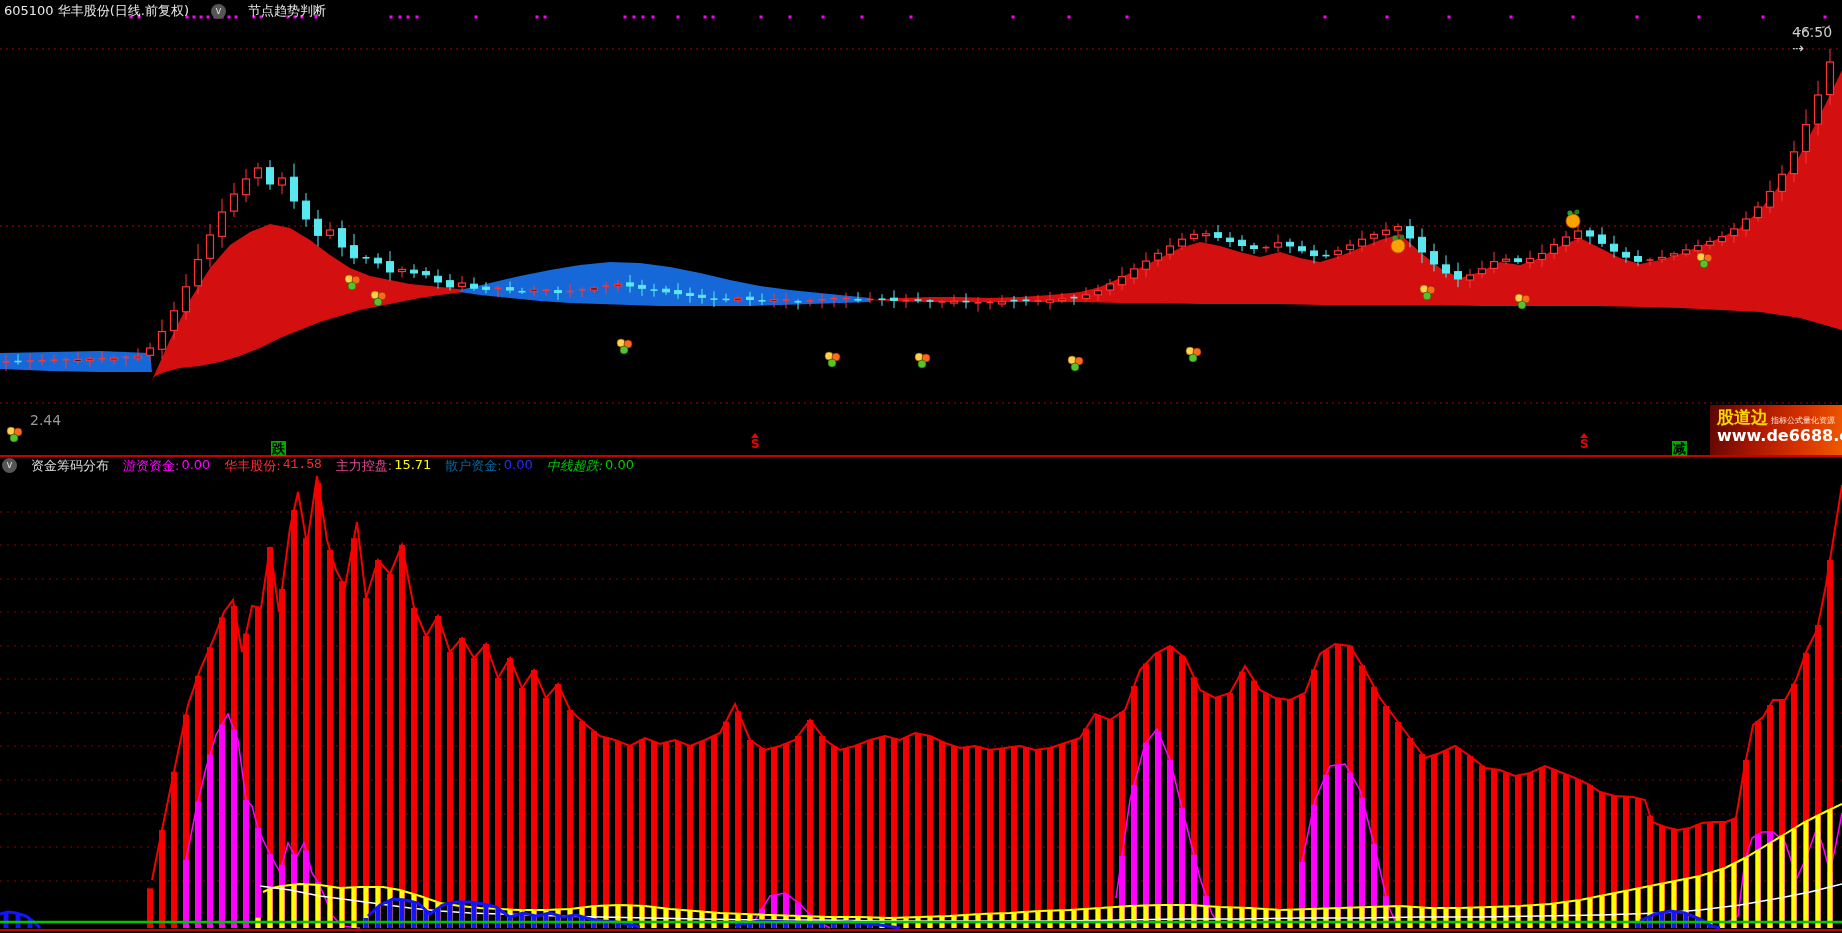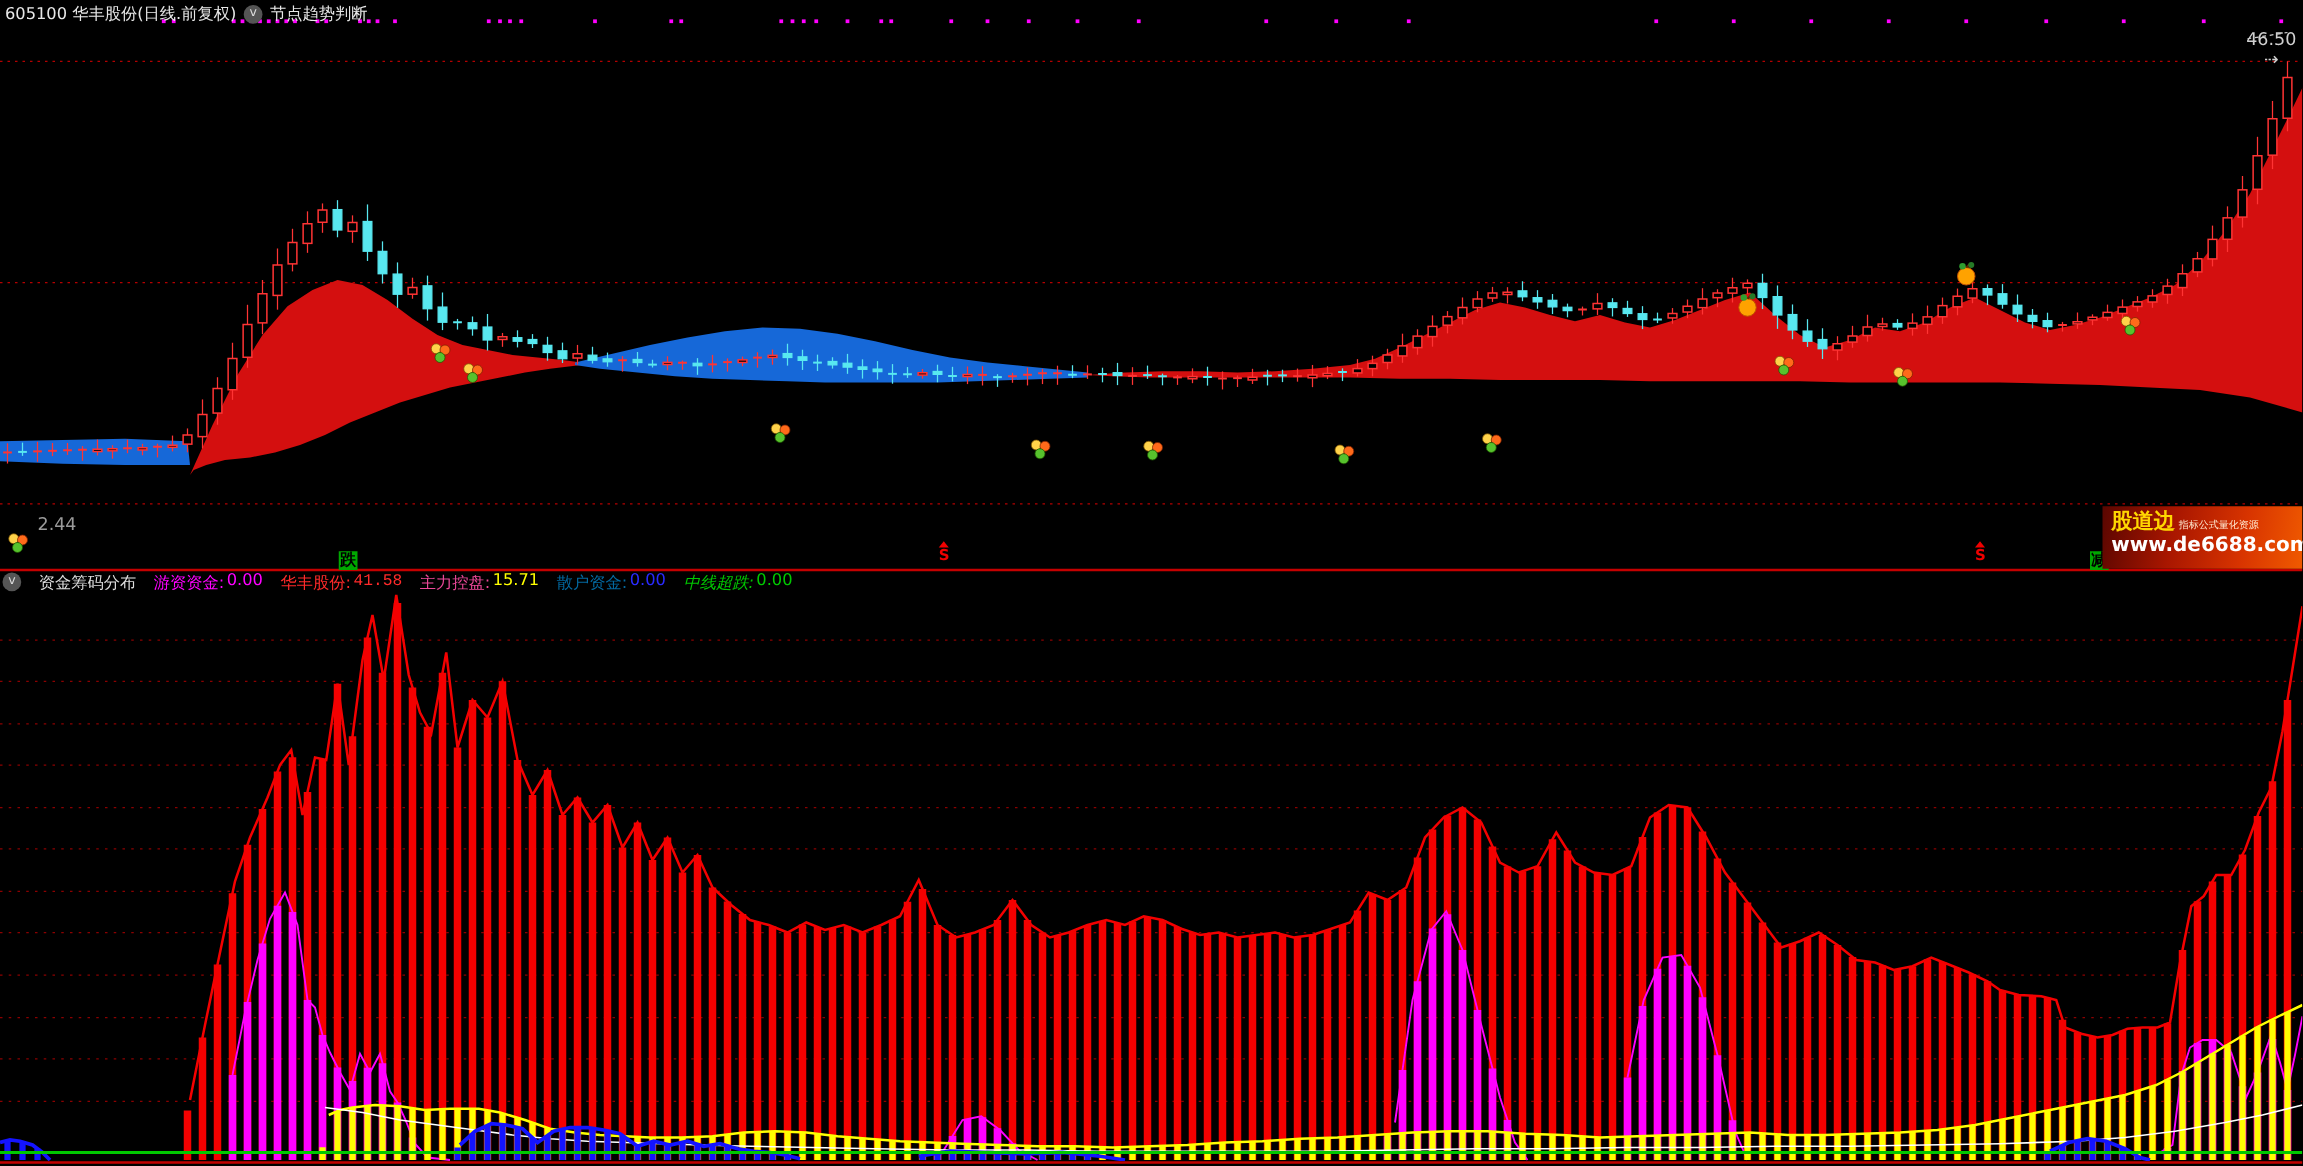--- a/index.html
+++ b/index.html
@@ -1,34 +1,34 @@
 <!DOCTYPE html>
 <html><head>
 <meta charset="utf-8">
 <style>
   html,body{margin:0;padding:0;background:#000;width:1842px;height:933px;overflow:hidden;
     font-family:"DejaVu Sans","Liberation Sans",sans-serif;}
   #stage{position:relative;width:1842px;height:933px;background:#000;}
   svg{display:block;}
   .abs{position:absolute;}
   
-  #hdr{left:4px;top:2px;height:18px;display:flex;align-items:center;gap:6px;color:#e8e8e8;font-size:13px;white-space:nowrap;z-index:5;}
+  #hdr{left:4px;top:2px;height:18px;display:flex;align-items:center;gap:22px;color:#e8e8e8;font-size:13px;white-space:nowrap;z-index:5;}
   .circ{width:15px;height:15px;border-radius:50%;background:#555;color:#ddd;font-size:10px;line-height:13px;text-align:center;display:inline-block;}
   
   #sep1{left:0;top:455px;width:1842px;height:2px;background:#c40000;}
   #subhdr{left:2px;top:458px;height:15px;display:flex;align-items:center;gap:14px;font-size:13px;white-space:nowrap;z-index:5;color:#ddd;}
   #subhdr .fld{display:flex;gap:2px;}
   
   .badge{background:#00a800;color:#000;font-size:13px;font-weight:bold;line-height:15px;width:15px;height:15px;text-align:center;z-index:4;}
   .smark{color:#f00000;font-size:12px;font-weight:bold;text-align:center;line-height:10px;z-index:4;}
   .smark .tri{width:0;height:0;border-left:4px solid transparent;border-right:4px solid transparent;border-bottom:5px solid #f00000;margin:0 auto 1px auto;}
   
   .plabel{color:#cfcfcf;font-size:14px;z-index:4;}
   
-  #wm{right:0;top:405px;width:160px;height:50px;z-index:6;
+  #wm{right:0;top:405px;width:132px;height:50px;z-index:6;
       background:linear-gradient(100deg,#5a0600 0%,#a81600 35%,#d83400 70%,#f05a00 100%);
       padding:3px 5px 0 7px;box-sizing:border-box;}
   #wm .r1{display:flex;align-items:baseline;gap:3px;}
   #wm .brand{color:#ffd700;font-weight:bold;font-size:17px;line-height:18px;}
   #wm .tag{color:#ffe9d0;font-size:8px;}
   #wm .url{color:#fff;font-weight:bold;font-size:16px;line-height:20px;letter-spacing:0;}
   #sep2{left:0;top:929px;width:1842px;height:2px;background:#c40000;}
 </style>
 </head>
 <body>
@@ -466,21 +466,21 @@
       </g>
       <line x1="1798" y1="31" x2="1830" y2="26" stroke="#cfcfcf" stroke-width="1" stroke-dasharray="3 3"></line>
     </svg>
 
   <div id="hdr" class="abs">
     <span>605100 华丰股份(日线.前复权)</span>
     <span class="circ">v</span>
     <span>节点趋势判断</span>
   </div>
 
-  <div class="abs plabel" id="hiLabel" style="left: 1792px; top: 24px; text-align: center;">
+  <div class="abs plabel" id="hiLabel" style="left: 1792px; top: 24px;">
     <span>46.50</span><span> ⇢</span>
   </div>
   <div class="abs plabel" id="loLabel" style="color: rgb(154, 154, 154); left: 30px; top: 412px;">2.44</div>
 
   <div class="abs badge" id="downBadge" style="left: 271px; top: 441px;">跌</div>
   <div class="abs badge" id="reduceBadge" style="left: 1672px; top: 441px;">减</div>
   <div class="abs smark" id="smark0" style="left: 751px; top: 433px;">
     <div class="tri"></div>
     <span>S</span>
   </div>

